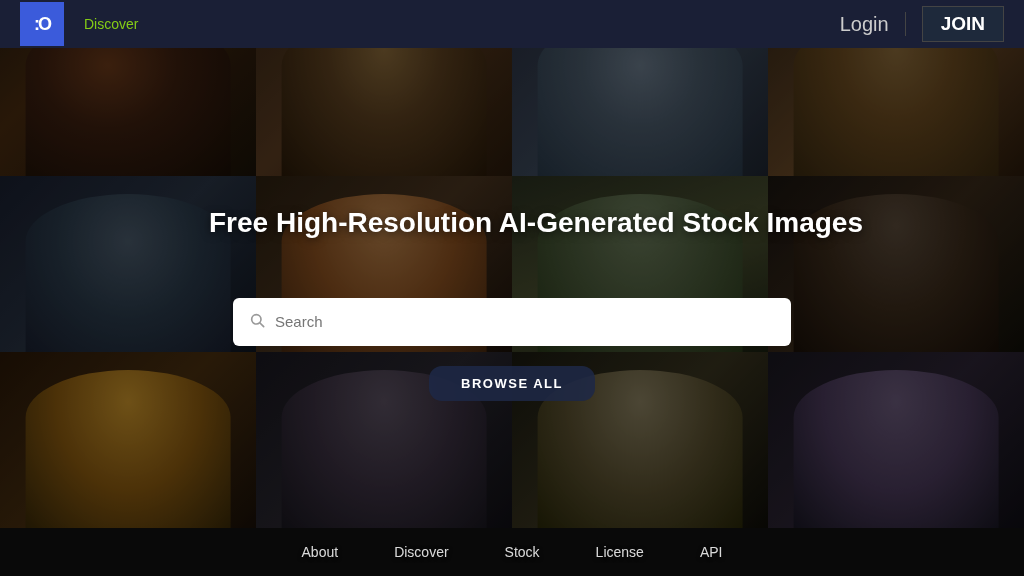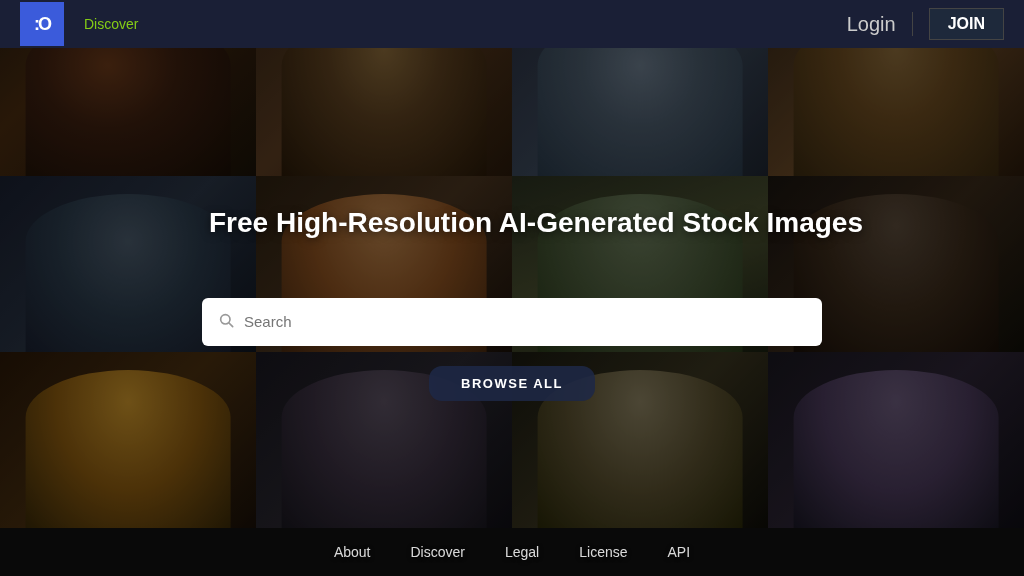--- a/index.html
+++ b/index.html
@@ -43,21 +43,21 @@
     .login-btn {
       color: #ccc;
       font-size: 20px;
       background: none;
       border: none;
       cursor: pointer;
     }
     .join-btn {
       background: #1e293b;
       color: white;
-      font-size: 16px;
+      font-size: 19px;
       font-weight: 600;
       border: 1px solid #444;
       padding: 6px 18px;
       cursor: pointer;
       border-radius: 0;
     }
     .divider {
       width: 1px;
       height: 24px;
       background: #444;
@@ -150,21 +150,21 @@
       font-size: 28px;
       font-weight: 700;
       text-align: left;
       text-shadow: 0 2px 8px rgba(0,0,0,0.6);
       max-width: 700px;
       line-height: 1.3;
       margin-left: 48px;
     }
 
     .search-bar {
-      width: 620px;
+      width: 558px;
       background: white;
       border-radius: 6px;
       display: flex;
       align-items: center;
       padding: 12px 16px;
       height: 48px;
       gap: 10px;
       margin-top: 36px;
     }
 
@@ -197,21 +197,21 @@
 
     
     .footer {
       position: absolute;
       bottom: 0; left: 0; right: 0;
       height: 48px;
       z-index: 30;
       display: flex;
       align-items: center;
       justify-content: center;
-      gap: 40px;
+      gap: 56px;
     }
 
     .footer-link {
       color: rgba(255,255,255,0.85);
       font-size: 14px;
       cursor: pointer;
       text-shadow: 0 1px 4px rgba(0,0,0,0.7);
     }
   </style>
 </head>
@@ -281,16 +281,16 @@
       </svg>
     </span>
     <input class="search-input" type="text" placeholder="Search" style="">
   </div>
   <button class="browse-btn">BROWSE ALL</button>
 </div>
 
 <footer class="footer">
   <a class="footer-link">About</a>
   <a class="footer-link">Discover</a>
-  <a class="footer-link">Legal</a>
+  <a class="footer-link">Stock</a>
   <a class="footer-link">License</a>
   <a class="footer-link">API</a>
 </footer>
 
 </body></html>

